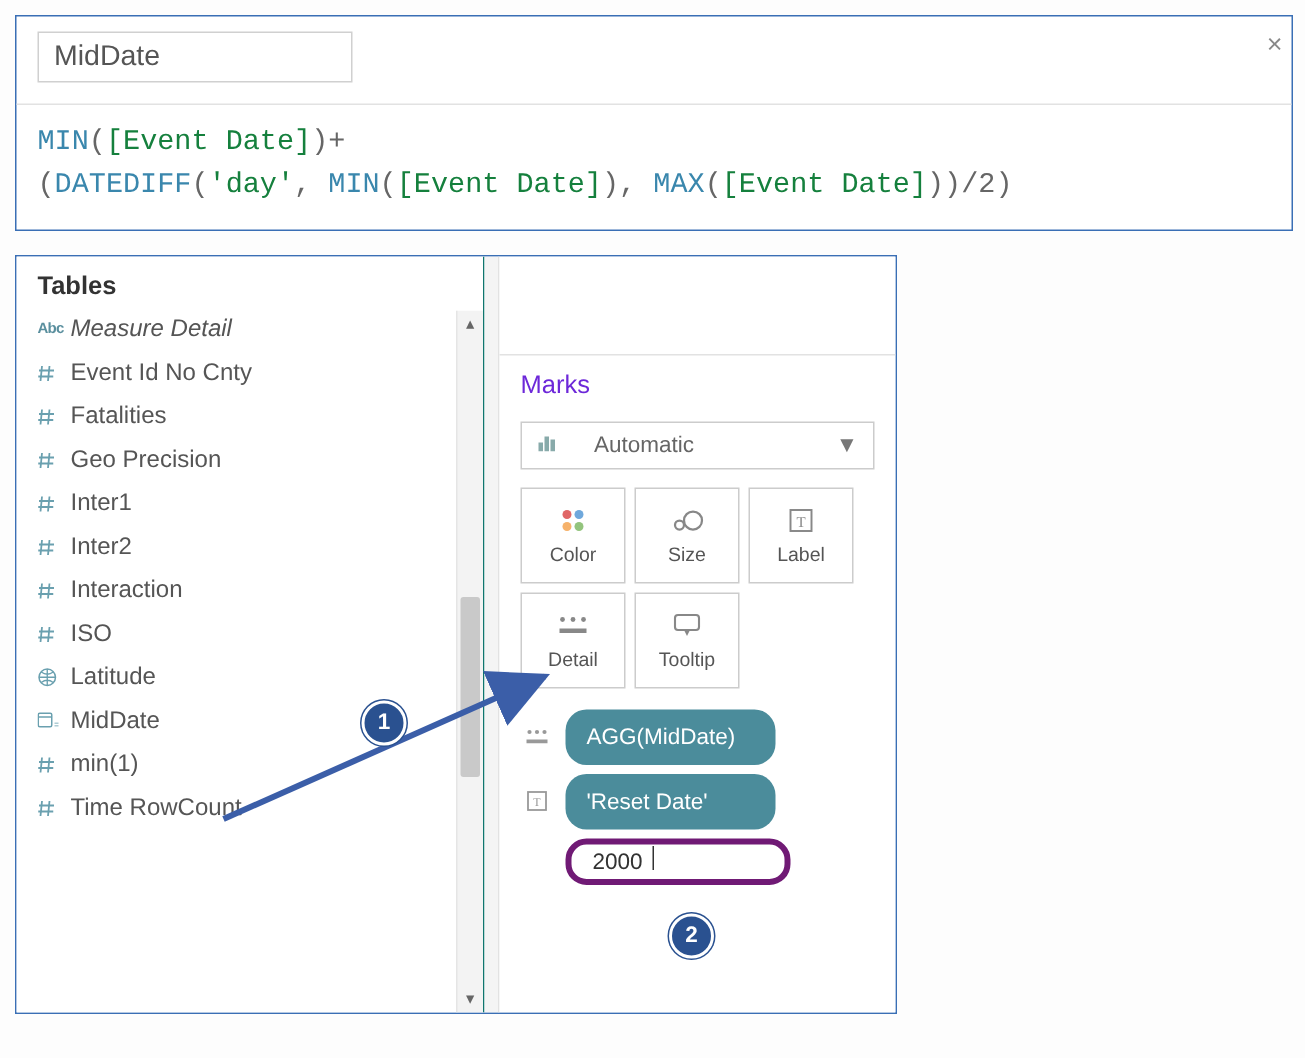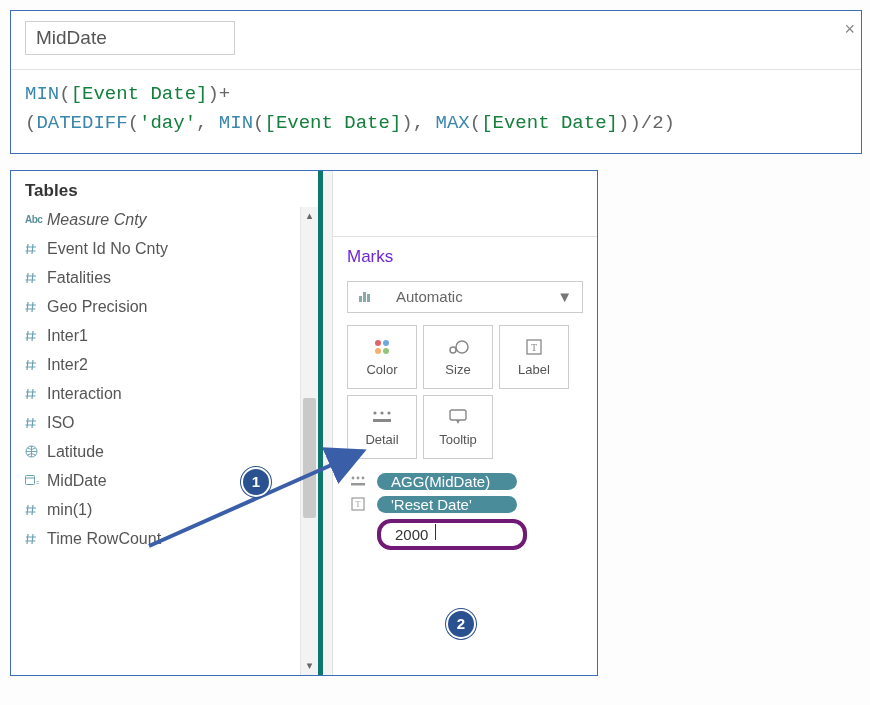--- a/index.html
+++ b/index.html
@@ -61,21 +61,21 @@
   
   .lower-panel {
     width: 588px;
     height: 506px;
     display: flex;
     overflow: hidden;
   }
   
   .data-pane {
     width: 312px;
-    border-right: 5px solid #0f766e;
+    border-right: 1px solid #0f766e;
     display: flex;
     flex-direction: column;
     background: #fff;
     padding-top: 6px;
   }
   .data-header {
     font-weight: 700;
     font-size: 17px;
     padding: 4px 14px 6px 14px;
   }
@@ -201,21 +201,21 @@
   .shelf-ic {
     width: 22px;
     display: flex;
     justify-content: center;
     color: #777;
   }
   .pill {
     background: #4b8c9b;
     color: #fff;
     border-radius: 14px;
-    padding: 0 14px;
+    padding: 10px 14px;
     font-size: 15px;
     min-width: 140px;
     text-align: left;
   }
   .pill-input-wrap {
     position: relative;
   }
   .pill-input {
     border: 4px solid #701a75;
     border-radius: 14px;
@@ -270,21 +270,21 @@
 <div class="panel lower-panel" style="position:relative">
 
   <div class="data-pane">
     <div class="data-header">Tables</div>
     <div class="data-scroll">
       <div class="data-list" id="data-list">
           <div class="field-row">
             <span class="field-icon">
               <span style="color:#5a8f9e;font-size:10px;font-weight:600;letter-spacing:-0.5px">Abc</span>
             </span>
-            <span class="field-name italic-name">Measure Cnty</span>
+            <span class="field-name italic-name">Measure Detail</span>
           </div>
           <div class="field-row">
             <span class="field-icon">
               <svg width="12" height="12" viewBox="0 0 12 12">
                 <path d="M3 1 L2 11 M8 1 L7 11 M1 4 H11 M0.5 8 H10.5" stroke="#6aa0af" stroke-width="1.2" fill="none"></path>
               </svg>
             </span>
             <span class="field-name">Event Id No Cnty</span>
           </div>
           <div class="field-row">

